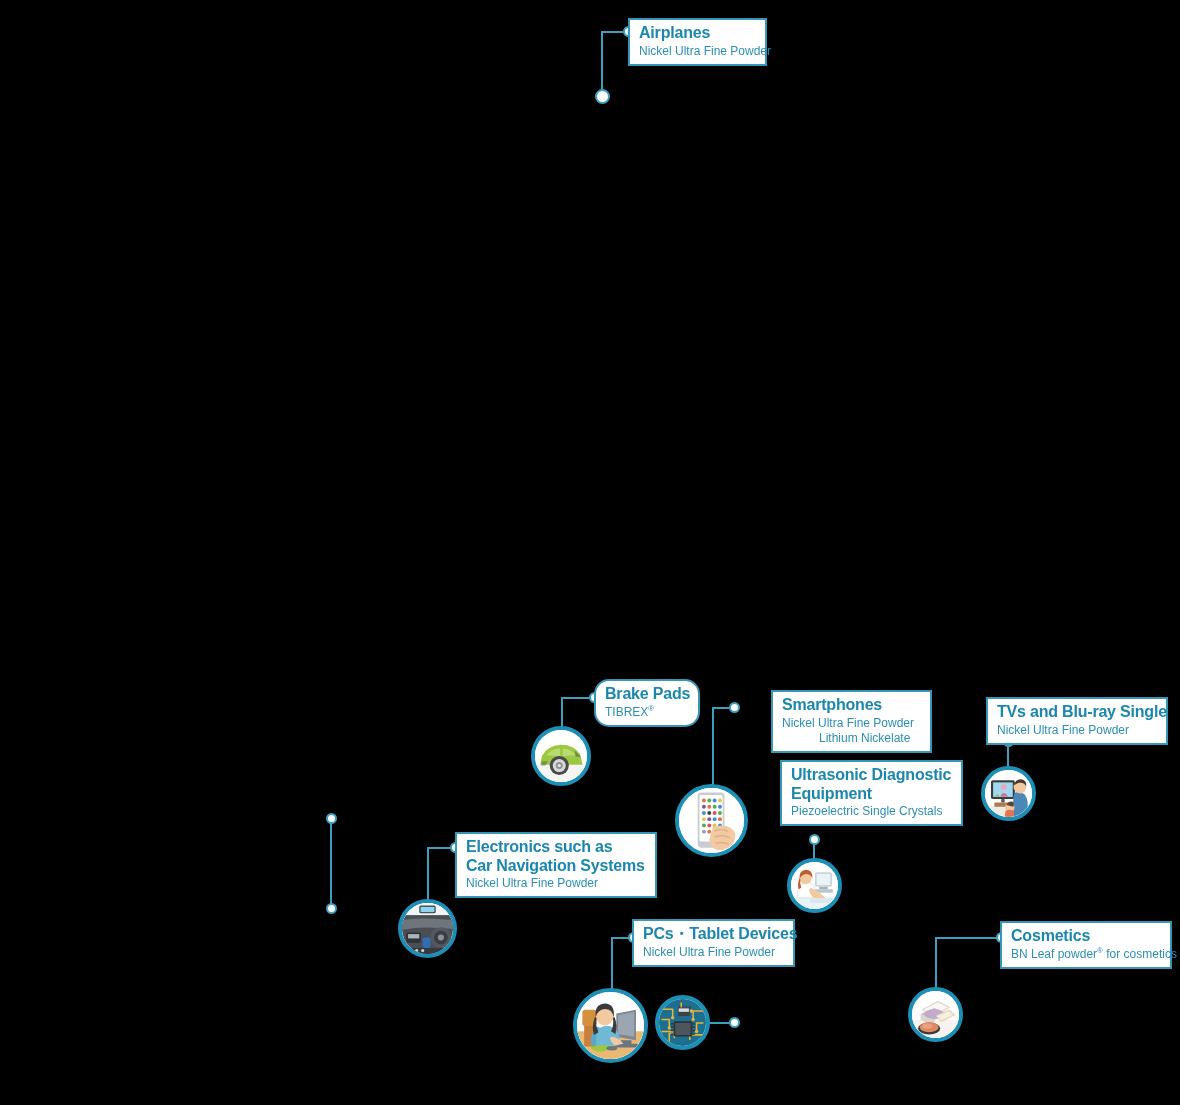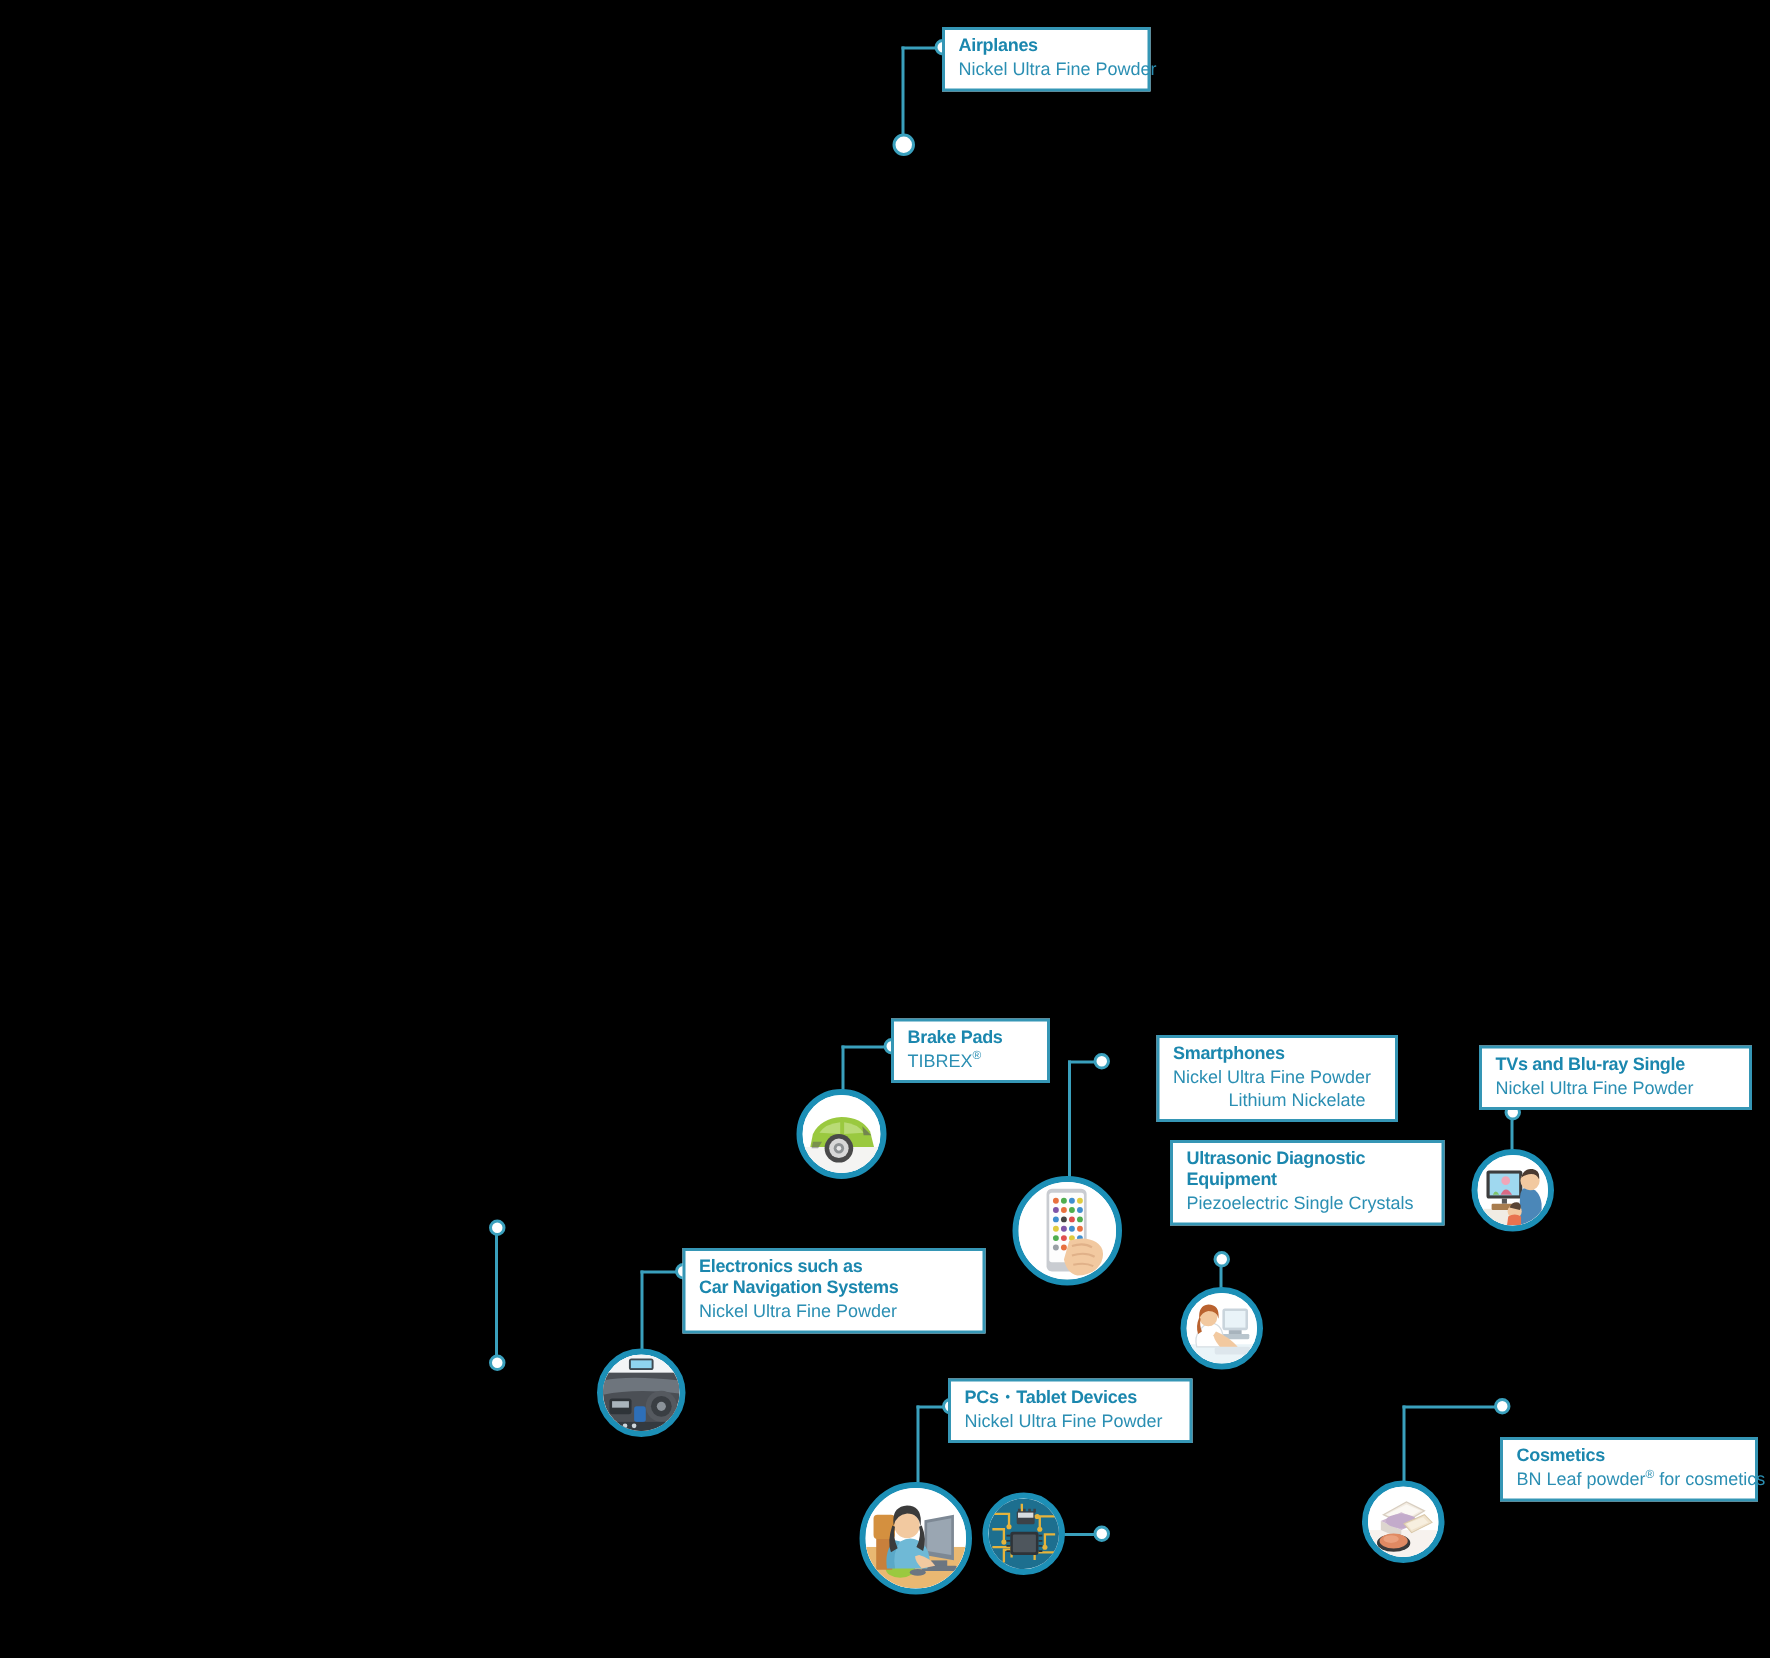--- a/index.html
+++ b/index.html
@@ -23,21 +23,21 @@
     background: #ffffff;
     border: 2px solid #3596b5;
     padding: 4px 9px 5px 9px;
     line-height: 1.08;
     white-space: nowrap;
   }
   .callout .title {
     display: block;
     color: #1b87ae;
     font-weight: bold;
-    font-size: 12px;
+    font-size: 16px;
     letter-spacing: -0.2px;
     line-height: 1.16;
   }
   .callout .sub {
     display: block;
     color: #2b8fb3;
     font-size: 12px;
     font-weight: normal;
     line-height: 1.25;
     margin-top: 1px;
@@ -116,21 +116,21 @@
       <path d="M32 21 Q42 22 47 29 L32 30 Z" fill="#c3e08a" opacity="0.75"></path>
       <path d="M46 24 L53 31 L47 31 Z" fill="#5a5a5a" opacity="0.6"></path>
       <path d="M8 36 L15 36 L12 41 L7 41 Z" fill="#5a5a5a" opacity="0.5"></path>
       <circle cx="28" cy="41" r="11" fill="#4a4a4a"></circle>
       <circle cx="28" cy="41" r="7.5" fill="#d8d8d8"></circle>
       <circle cx="28" cy="41" r="4" fill="#8e9294"></circle>
       <circle cx="28" cy="41" r="1.8" fill="#e8e8e8"></circle>
     </svg>
   </div>
 
-  <div class="callout" style="left:594px; top:679px; width:106px;">
+  <div class="callout" style="left:594px; top:679px; width:106px;border-radius:15px;">
     <span class="title">Brake Pads</span>
     <span class="sub"><span>TIBREX</span><sup>®</sup></span>
   </div>
 
   <div class="wire h" style="left:712px; top:707px; width:26px;"></div>
   <div class="wire v" style="left:712px; top:707px; height:96px;"></div>
   <div class="node" style="left:729px; top:702px;"></div>
 
   <div class="medallion" style="left:675px; top:784px; width:73px; height:73px;">
     <svg viewBox="0 0 73 73" xmlns="http://www.w3.org/2000/svg">
@@ -357,18 +357,18 @@
       <path d="M10 27 L26 20 L42 27 L26 34 Z" fill="#cdb7d0"></path>
       <ellipse cx="26" cy="27" rx="12" ry="5.5" fill="#c3abcb"></ellipse>
       <path d="M28 29 L44 22 L50 28 L34 36 Z" fill="#f0e3cd" stroke="#d9c8aa" stroke-width="0.8"></path>
       <path d="M30 29 L43 24 L47 28 L34 34 Z" fill="#f7efdf"></path>
       <ellipse cx="20" cy="44" rx="13" ry="7" fill="#3a3a3a"></ellipse>
       <ellipse cx="20" cy="42.5" rx="11" ry="5.8" fill="#e08a63"></ellipse>
       <ellipse cx="18" cy="41" rx="6" ry="3" fill="#eda685" opacity="0.8"></ellipse>
     </svg>
   </div>
 
-  <div class="callout" style="left:1000px; top:958px; width:172px;">
+  <div class="callout" style="left:1000px; top:921px; width:172px;">
     <span class="title">Cosmetics</span>
     <span class="sub"><span>BN Leaf powder</span><sup>®</sup><span> for cosmetics</span></span>
   </div>
 
 </div>
 
 </body></html>

